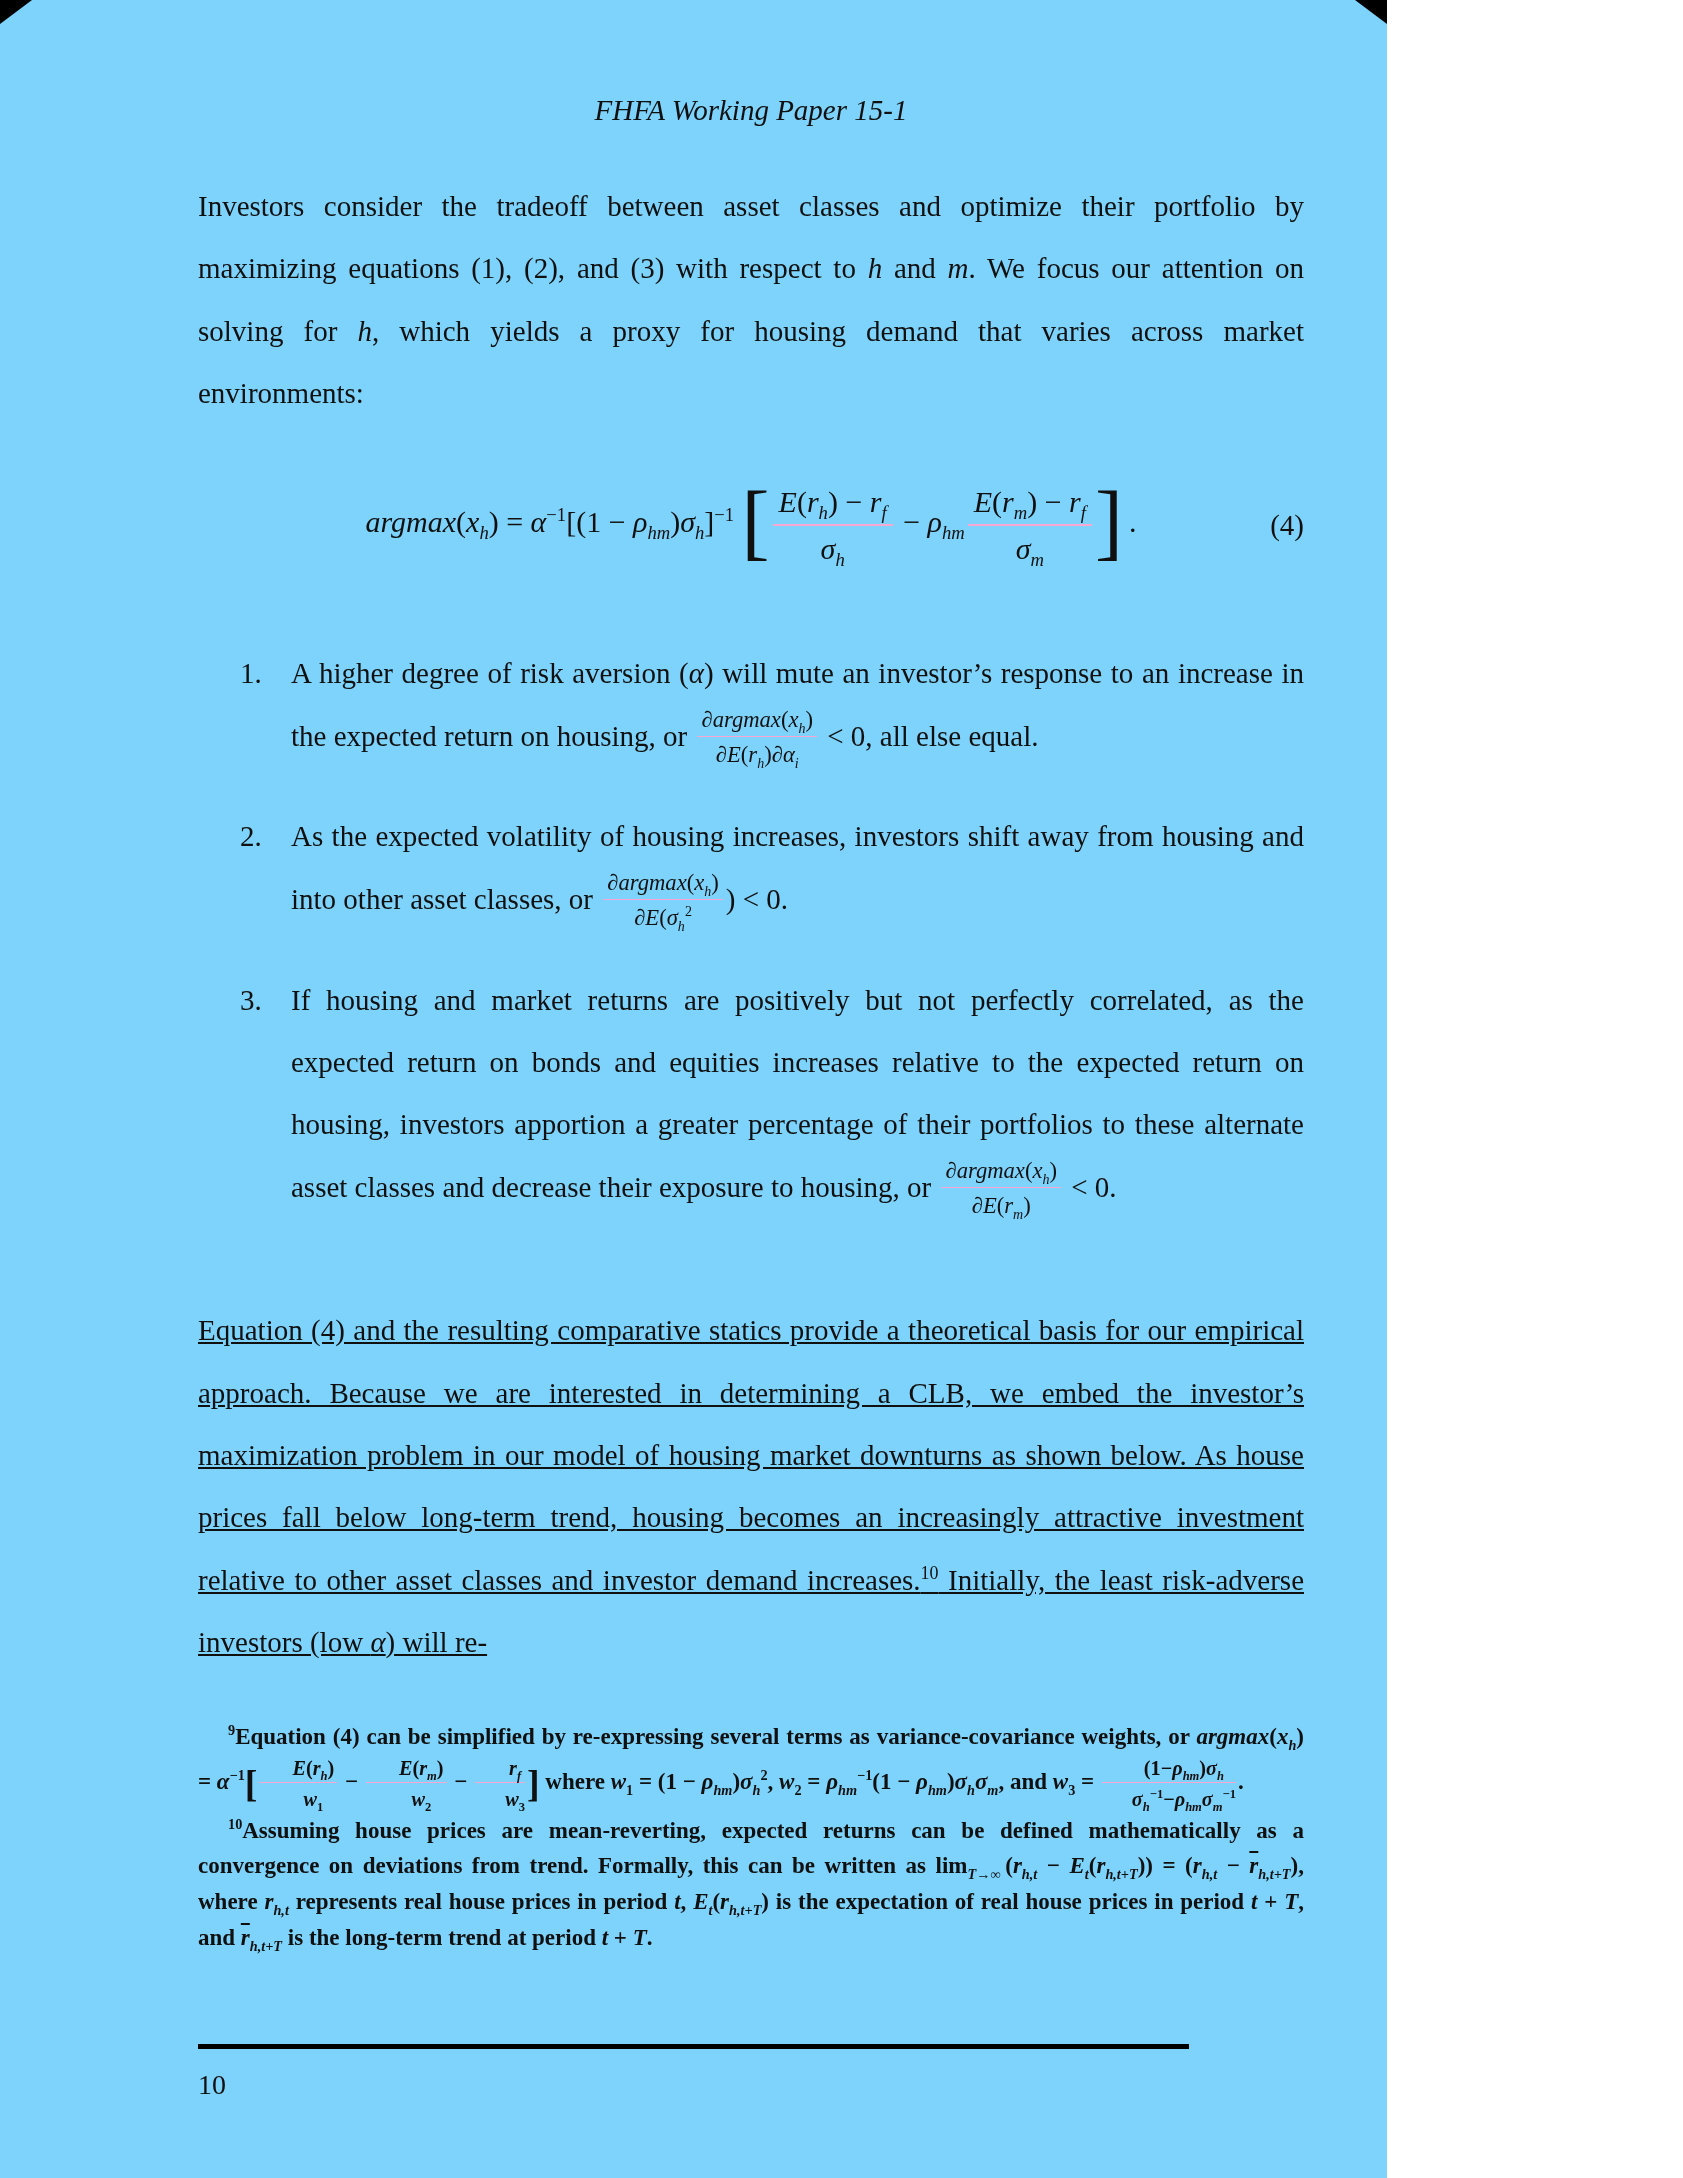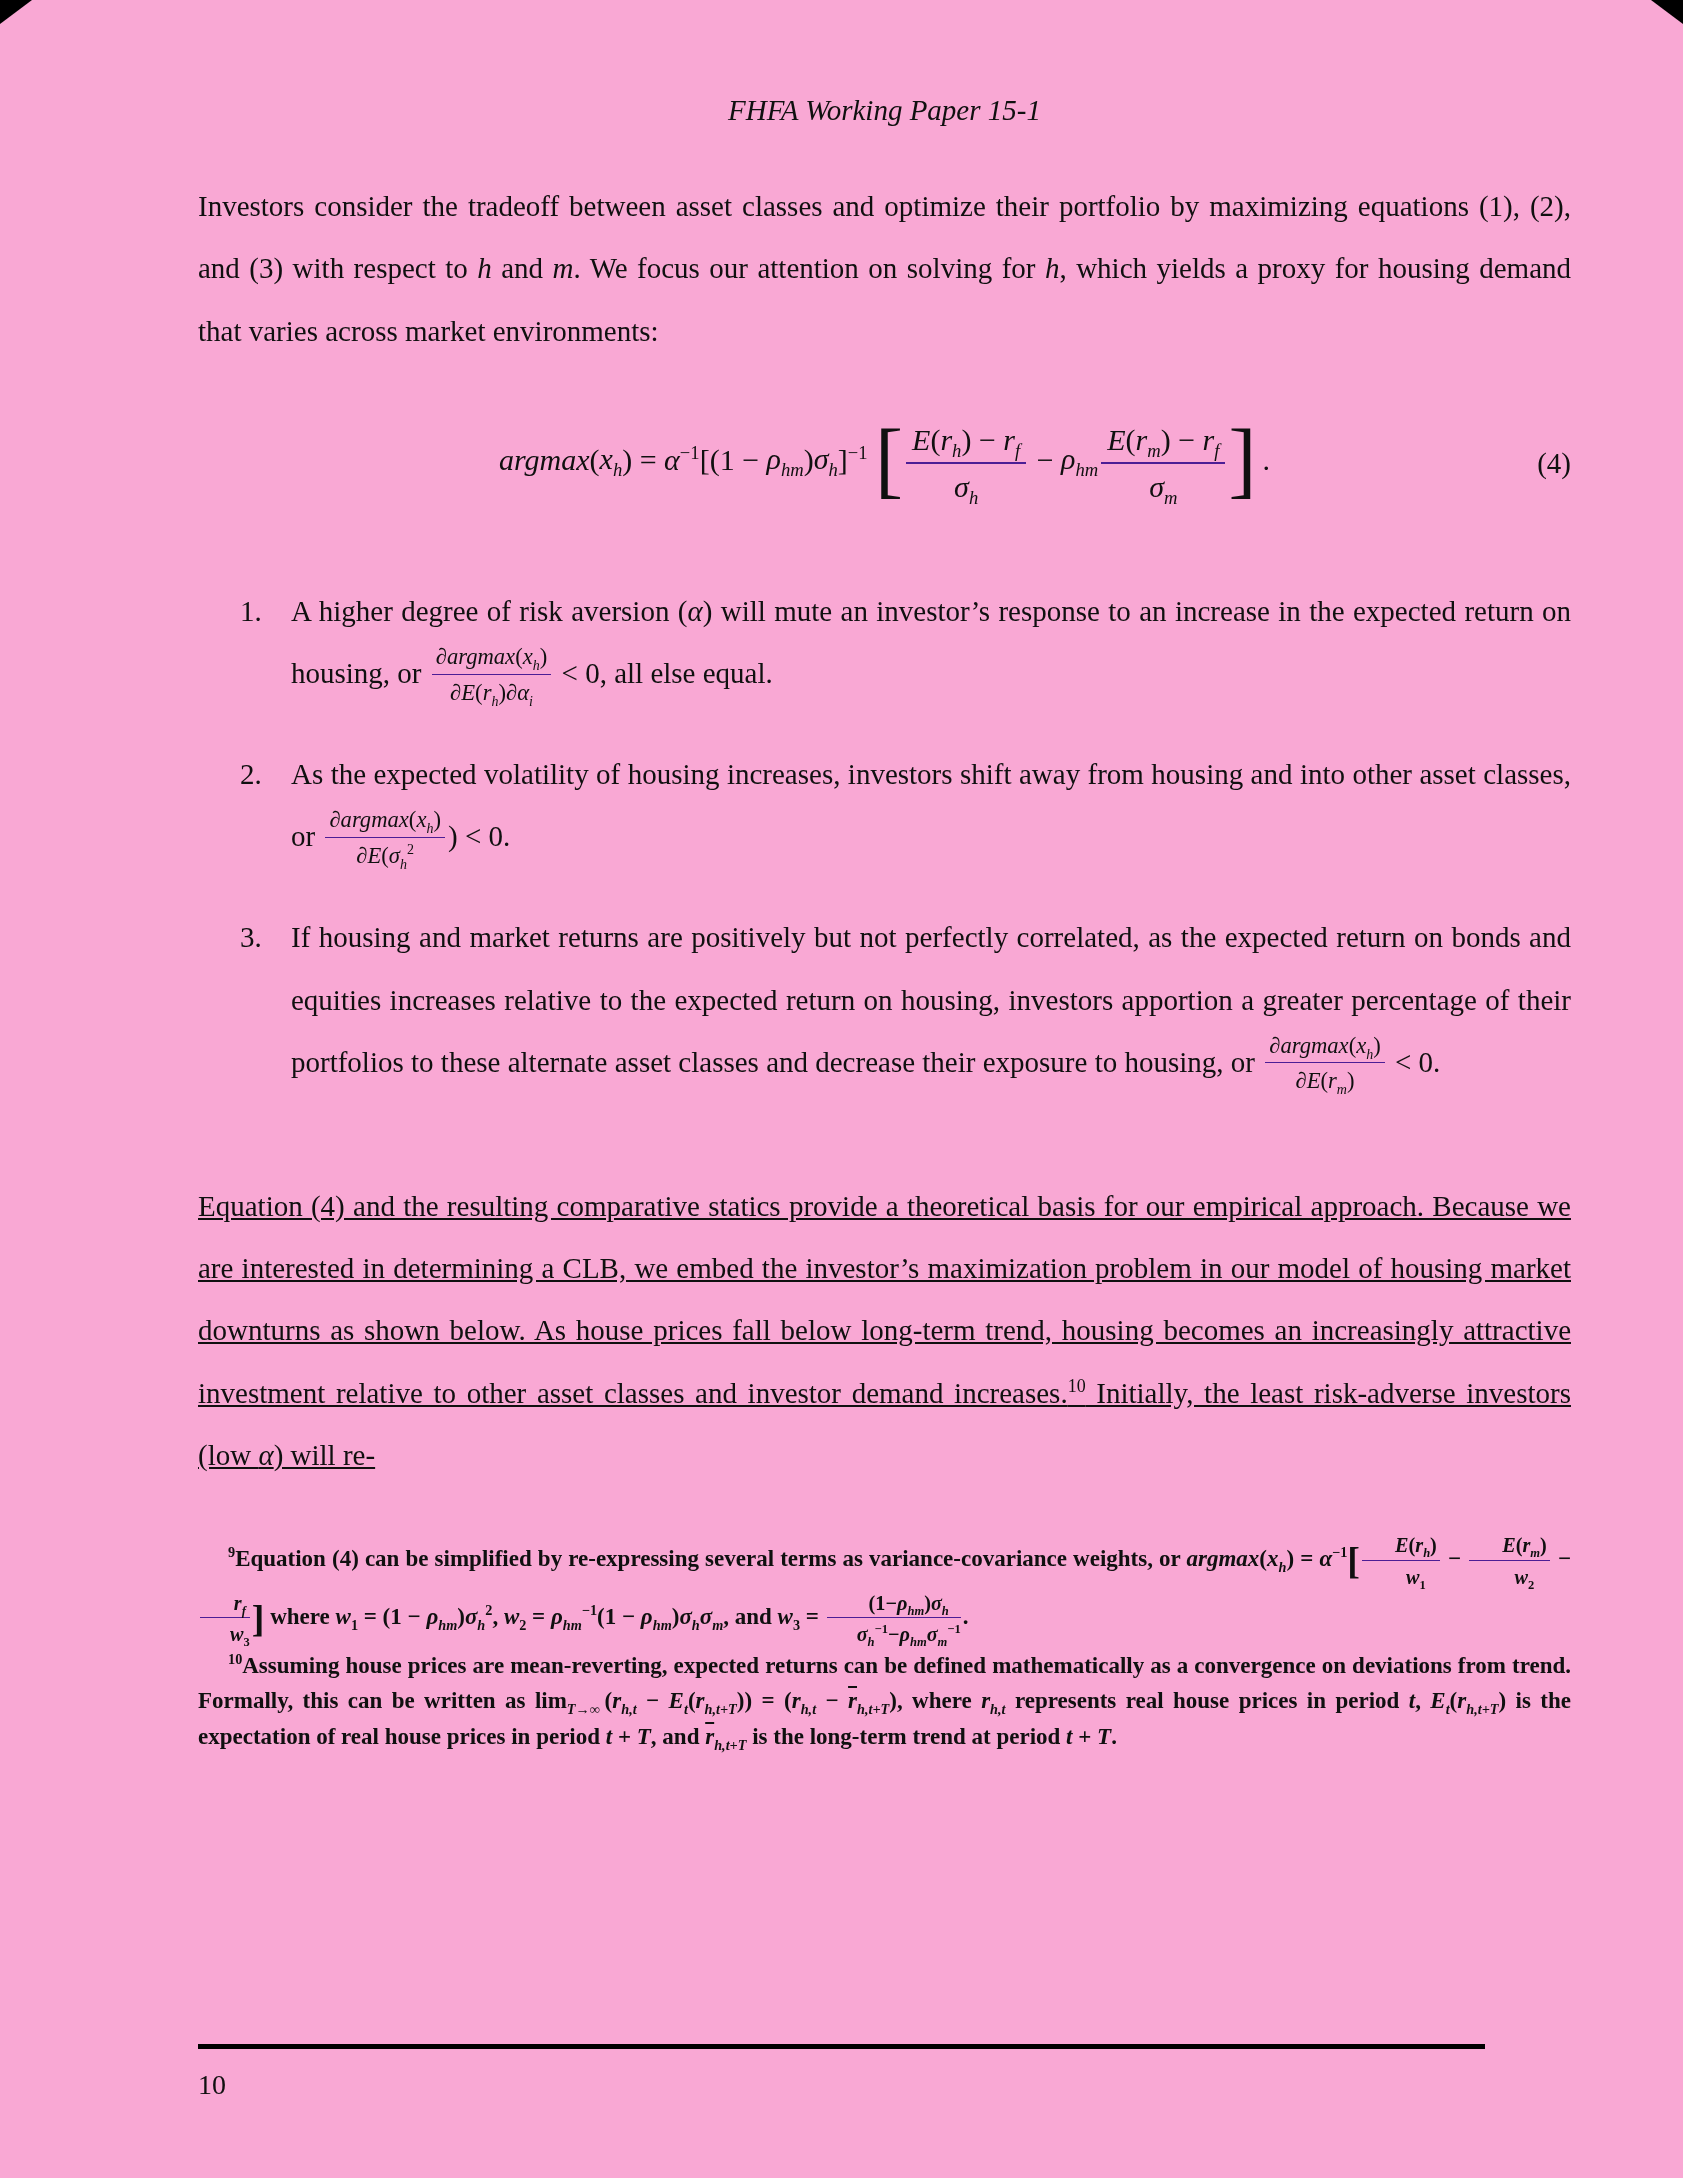--- a/index.html
+++ b/index.html
@@ -1,24 +1,24 @@
 <!DOCTYPE html>
 <html><head>
 <meta charset="utf-8">
 <style>
   * { box-sizing: border-box; }
   html, body { margin: 0; padding: 0; background: #ffffff; }
   .page {
     position: relative;
-    width: 1683px;
+    width: 1387px;
     height: 2178px;
-    background: #f9a8d4;
+    background: #7dd3fc;
     color: #101010;
     font-family: "Liberation Serif", "DejaVu Serif", serif;
-    padding: 94px 112px 0 198px;
+    padding: 94px 83px 0 198px;
     overflow: hidden;
   }
   
   .corner { position: absolute; top: 0; width: 0; height: 0; }
   .corner-left  { left: 0;  border-top: 24px solid #000; border-right: 32px solid transparent; }
   .corner-right { right: 0; border-top: 24px solid #000; border-left: 32px solid transparent; }
 
   .running-header {
     text-align: center;
     font-style: italic;
@@ -29,21 +29,21 @@
     font-size: 29px;
     line-height: 2.15;
     text-align: justify;
     margin: 0;
   }
   sup { font-size: 0.62em; line-height: 0; }
   sub { font-size: 0.62em; line-height: 0; }
 
   
   .frac { display: inline-block; vertical-align: middle; text-align: center; line-height: 1.3; padding: 0 3px; }
-  .frac .num { display: block; border-bottom: 2px solid #4c1d95; padding: 0 6px 3px 6px; }
+  .frac .num { display: block; border-bottom: 2px solid #f9a8d4; padding: 0 6px 3px 6px; }
   .frac .den { display: block; padding-top: 3px; }
   .frac.sm { font-size: 0.78em; position: relative; top: -2px; }
   .frac.sm .num { border-bottom-width: 1.5px; padding: 0 4px 2px 4px; }
   .footnote .frac { font-size: 0.88em; padding: 0 2px; }
   .footnote .frac .num { border-bottom-width: 1px; padding: 0 3px 1px 3px; }
 
   .bigb { font-size: 280%; font-weight: 300; vertical-align: middle; line-height: 0; position: relative; top: -3px; }
   .fnbr { font-size: 165%; vertical-align: middle; line-height: 0; }
   .ovl { text-decoration: overline; }
 

